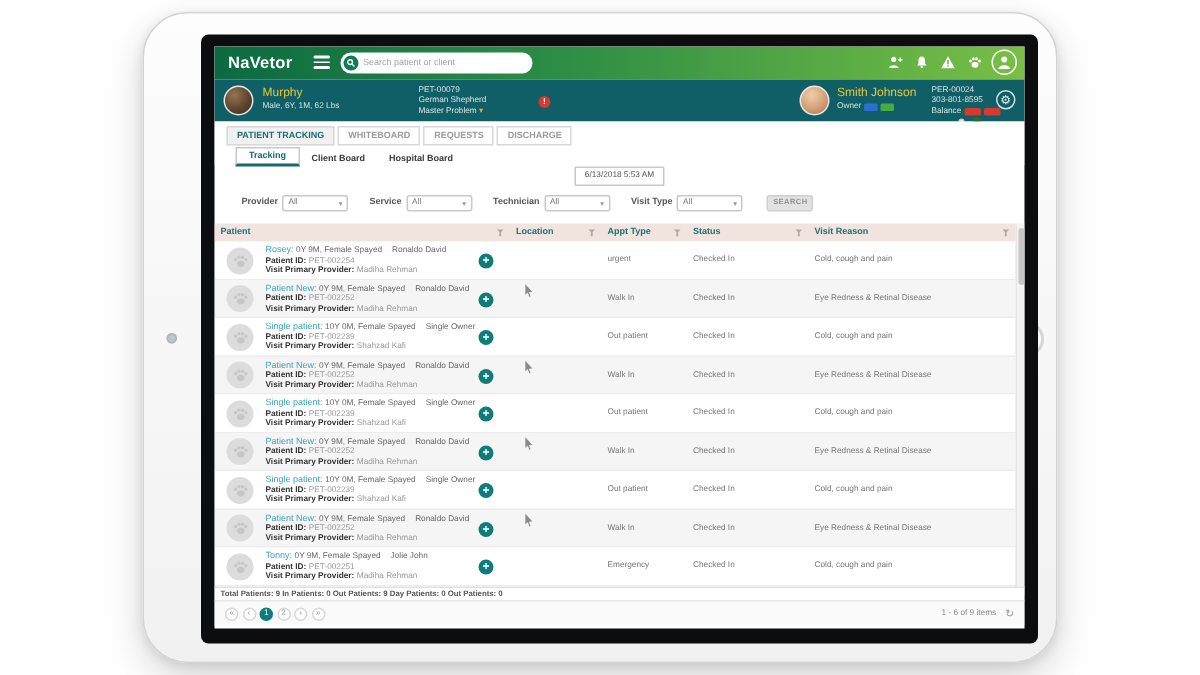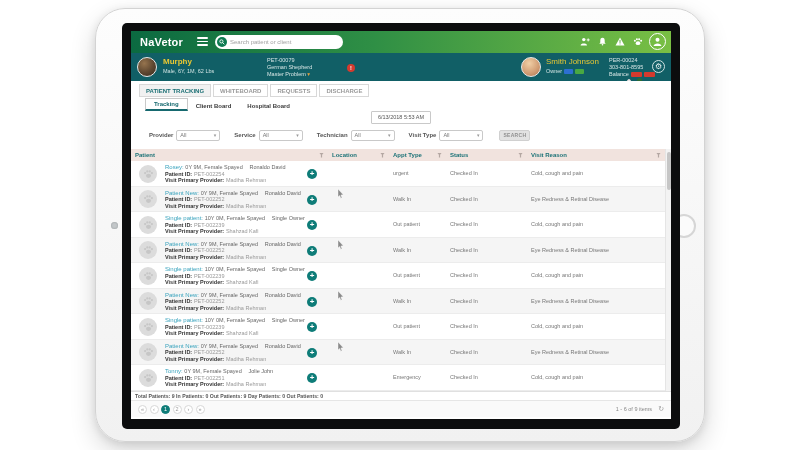--- a/index.html
+++ b/index.html
@@ -7,21 +7,21 @@
   .stage { position:relative; width:800px; height:450px; }
 
   
   .tablet { position:absolute; left:95px; top:8px; width:610px; height:434px;
     background:linear-gradient(180deg,#fdfdfd,#f1f1f1); border:1px solid #d3d3d3; border-radius:30px;
     box-shadow:0 10px 26px rgba(0,0,0,.16), 0 2px 8px rgba(0,0,0,.10); }
   .camera { position:absolute; left:15px; top:213px; width:7px; height:7px; border-radius:50%;
     background:#c3c7c9; box-shadow:inset 0 0 2px #8e9496; }
   .home-btn { position:absolute; left:576px; top:205px; width:24px; height:24px; border:2px solid #d6d6d6;
     border-radius:50%; background:#fbfbfb; }
-  .screen { position:absolute; left:26px; top:14px; width:558px; height:406px; background:#0c0d0e; border-radius:5px; }
+  .screen { position:absolute; left:38px; top:14px; width:558px; height:406px; background:#0c0d0e; border-radius:5px; }
   .app { position:absolute; left:9px; top:8px; width:540px; height:388px; background:#ffffff; overflow:hidden; font-size:6px; }
 
   
   .topnav { position:absolute; left:0; top:0; width:540px; height:22px;
     background:linear-gradient(90deg,#0b6a41 0%, #2f8f45 45%, #79bf44 100%); }
   .brand { position:absolute; left:9px; top:5px; color:#fff; font-size:11px; font-weight:bold; letter-spacing:.2px; }
   .hamburger { position:absolute; left:66px; top:6px; width:11px; cursor:pointer; }
   .hamburger i { display:block; height:1.6px; background:#fff; margin-bottom:2px; border-radius:1px; }
   .searchpill { position:absolute; left:84px; top:4px; width:128px; height:14px; background:#fff; border-radius:8px;
     display:flex; align-items:center; padding-left:2px; }
@@ -29,21 +29,21 @@
   .searchpill input { border:none; outline:none; background:transparent; font-size:6px; color:#444; margin-left:3px; width:100px; font-family:"Liberation Sans",sans-serif; }
   .searchpill input::placeholder { color:#a2a2a2; }
   .nav-icons { position:absolute; right:28px; top:0; height:22px; display:flex; align-items:center; gap:8px; }
   .avatar-btn { position:absolute; right:5px; top:2px; width:17px; height:17px; border:1.3px solid #fff; border-radius:50%;
     display:flex; align-items:center; justify-content:center; }
 
   
   .patientbar { position:absolute; left:0; top:22px; width:540px; height:28px; background:#115f66; }
   .pet-avatar { position:absolute; left:6px; top:4px; width:20px; height:20px; border-radius:50%;
     background:radial-gradient(circle at 35% 30%, #96744e, #5d4630 55%, #3a2b1c); border:1px solid #e8e8e8; }
-  .pet-name { position:absolute; left:32px; top:4px; color:#e9c832; font-size:8px; font-weight:bold; }
+  .pet-name { position:absolute; left:32px; top:4px; color:#e9c832; font-size:8px; font-weight:normal; }
   .pet-sub { position:absolute; left:32px; top:15px; color:#cfe3e2; font-size:5.5px; }
   .pet-col2 { position:absolute; left:136px; top:3.5px; color:#d7e6e5; font-size:5.5px; line-height:7px; }
   .mp-caret { color:#e8a33d; }
   .alert-badge { position:absolute; left:216px; top:11px; width:8px; height:8px; border-radius:50%; background:#d43a2e;
     color:#fff; font-size:5.5px; font-weight:bold; text-align:center; line-height:8px; }
   .client-avatar { position:absolute; left:390px; top:4px; width:20px; height:20px; border-radius:50%;
     background:radial-gradient(circle at 40% 30%, #f0cfa6, #d09b72 60%, #a9744f); border:1px solid #e8e8e8; }
   .client-name { position:absolute; left:415px; top:4px; color:#e9c832; font-size:8px; font-weight:normal; }
   .client-sub { position:absolute; left:415px; top:15px; color:#cfe3e2; font-size:5.5px; display:flex; align-items:center; gap:2px; }
   .chip { display:inline-block; width:9px; height:5px; border-radius:1px; }

